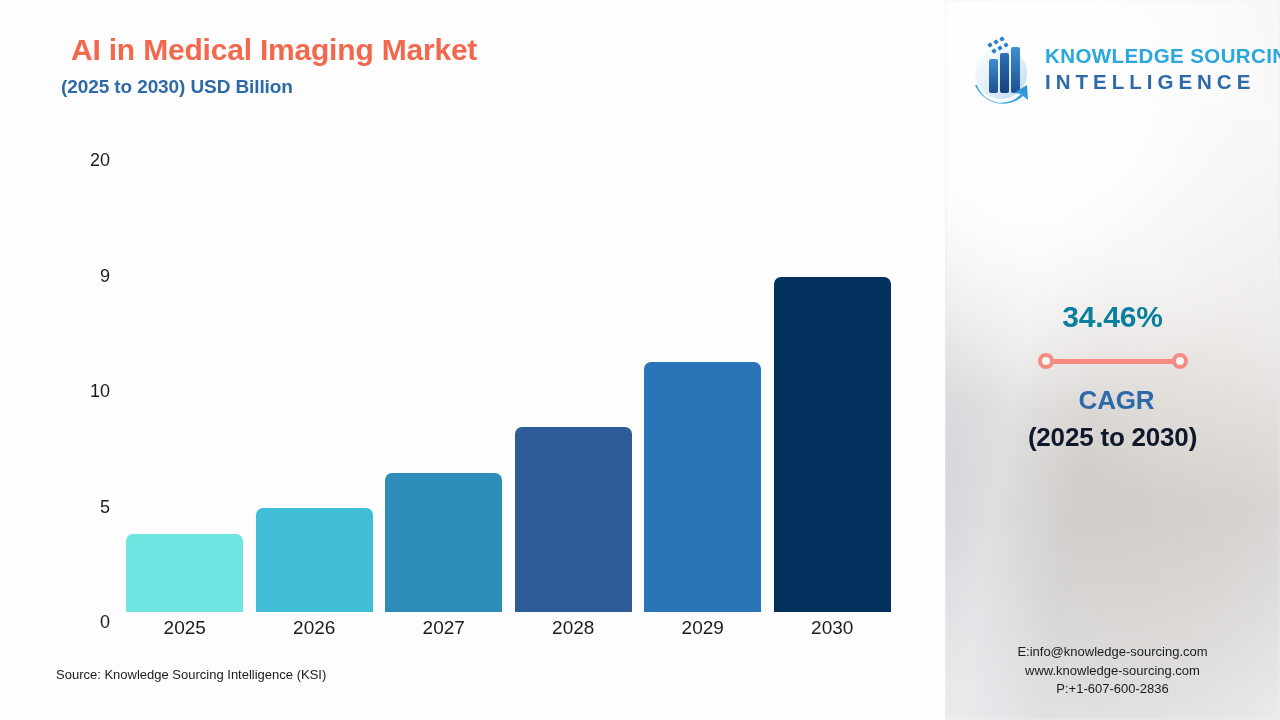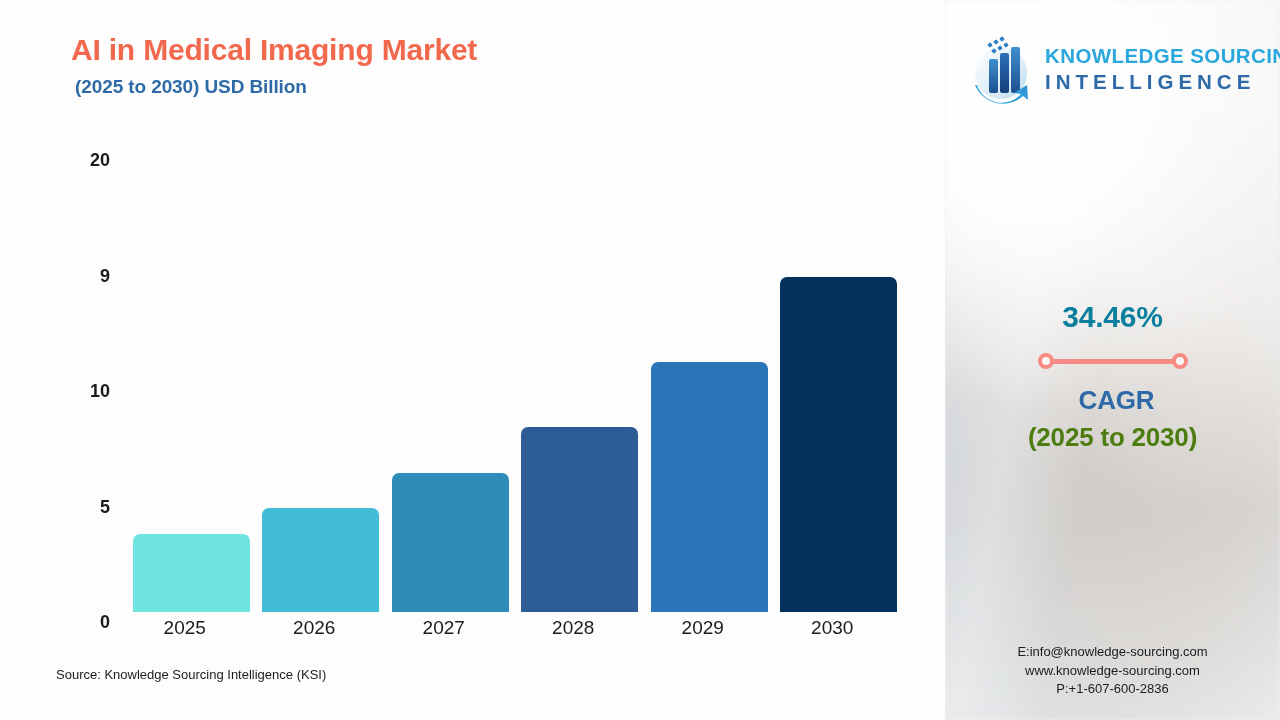--- a/index.html
+++ b/index.html
@@ -34,21 +34,21 @@
     left: 71px;
     top: 33px;
     font-size: 30px;
     font-weight: bold;
     color: #f2684c;
     letter-spacing: -0.2px;
     white-space: nowrap;
   }
   .chart-subtitle {
     position: absolute;
-    left: 75px;
+    left: 61px;
     top: 76px;
     font-size: 19px;
     font-weight: bold;
     color: #2e6aa8;
     letter-spacing: -0.1px;
     white-space: nowrap;
   }
 
   .plot {
     position: absolute;
@@ -59,40 +59,39 @@
   }
   
   .ytick {
     position: absolute;
     right: 100%;
     margin-right: 10px;
     transform: translateY(-50%);
     font-size: 18px;
     color: #1b1b1b;
     white-space: nowrap;
-    font-weight: bold;
   }
 
   .bars {
     position: absolute;
     left: 0;
     bottom: 10px;   
     width: 790px;
     height: 462px;
     display: flex;
     align-items: flex-end;
     justify-content: flex-start;
   }
   .bar-slot {
     width: 129.5px;
     height: 100%;
     position: relative;
     display: flex;
     align-items: flex-end;
-    justify-content: flex-end;
+    justify-content: center;
   }
   .bar {
     width: 117px;
     border-radius: 7px 7px 0 0;
   }
   .xtick {
     position: absolute;
     top: 100%;
     left: 0;
     width: 100%;
@@ -218,21 +217,21 @@
     font-size: 26px;
     font-weight: bold;
     color: #2e6aa8;
     letter-spacing: -0.2px;
     padding-left: 8px;
   }
   .cagr-period {
     margin-top: 6px;
     font-size: 26px;
     font-weight: bold;
-    color: #4d7c0f;
+    color: #0f172a;
     letter-spacing: -0.2px;
   }
 
   .contact-block {
     position: absolute;
     left: 0;
     bottom: 22px;
     width: 335px;
     text-align: center;
     color: #1b1b1b;

